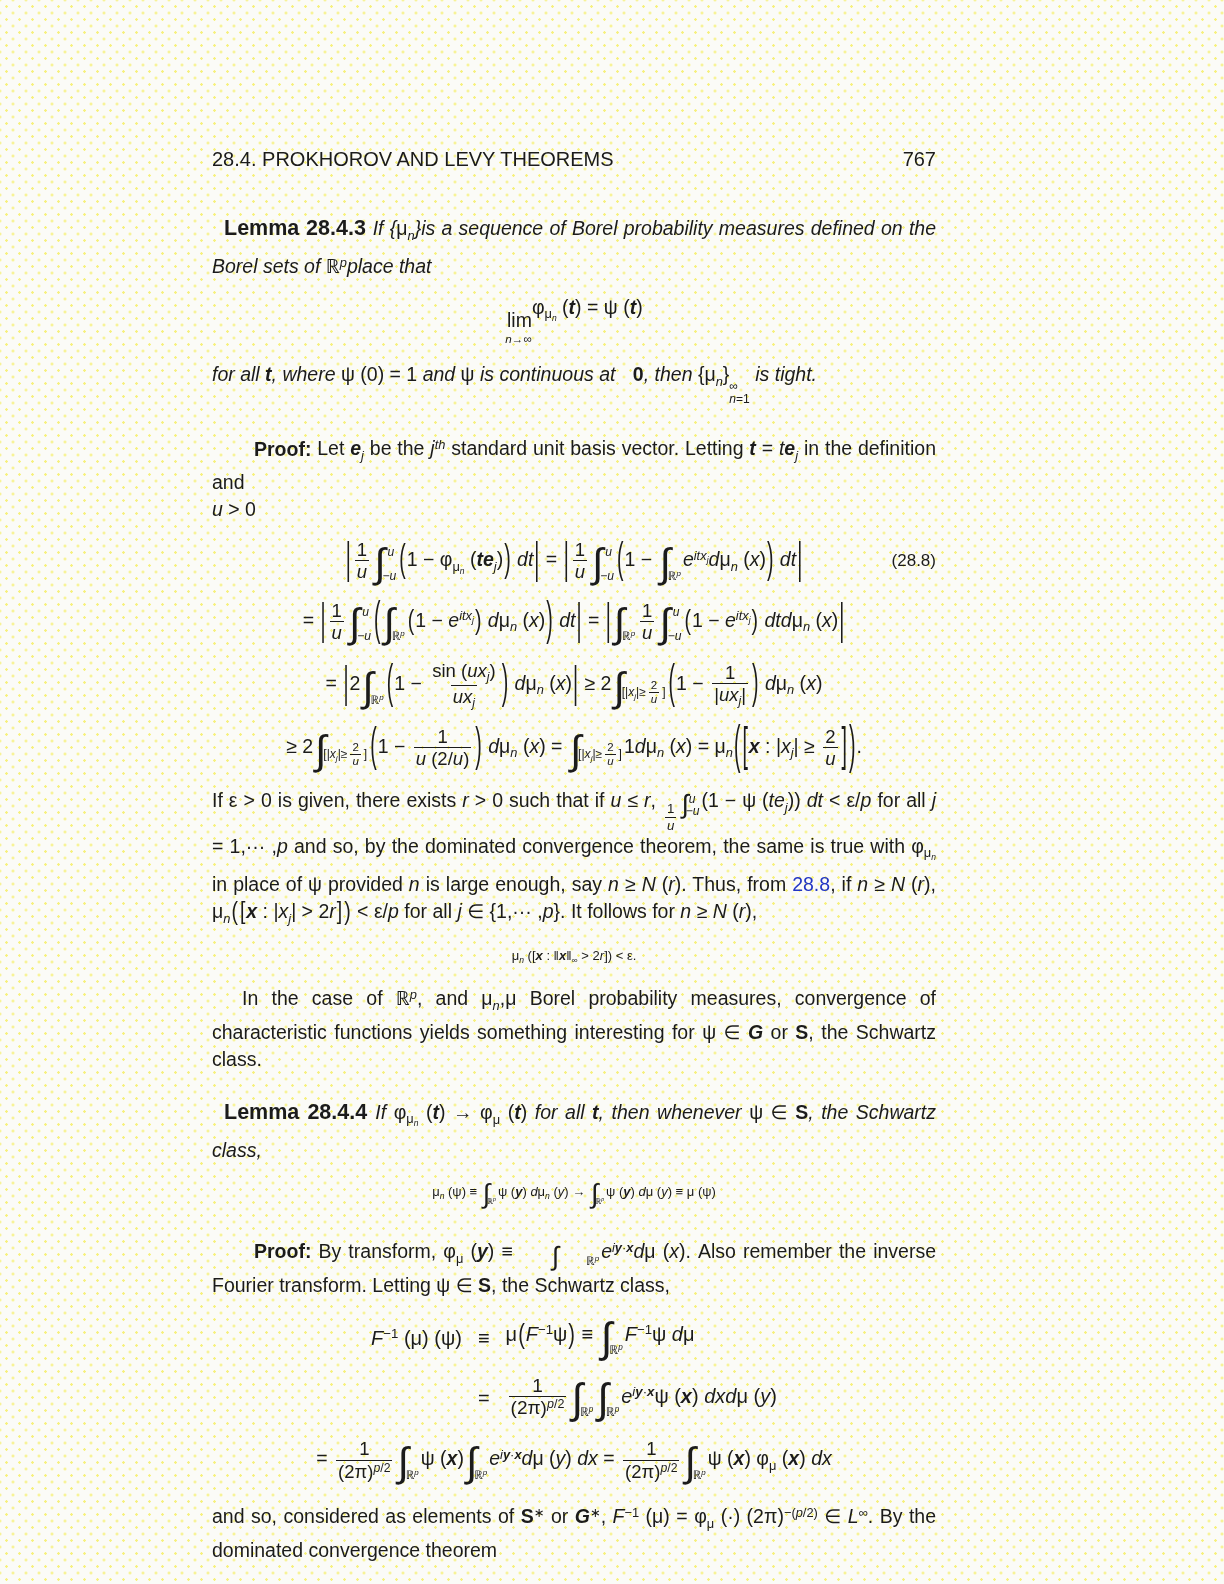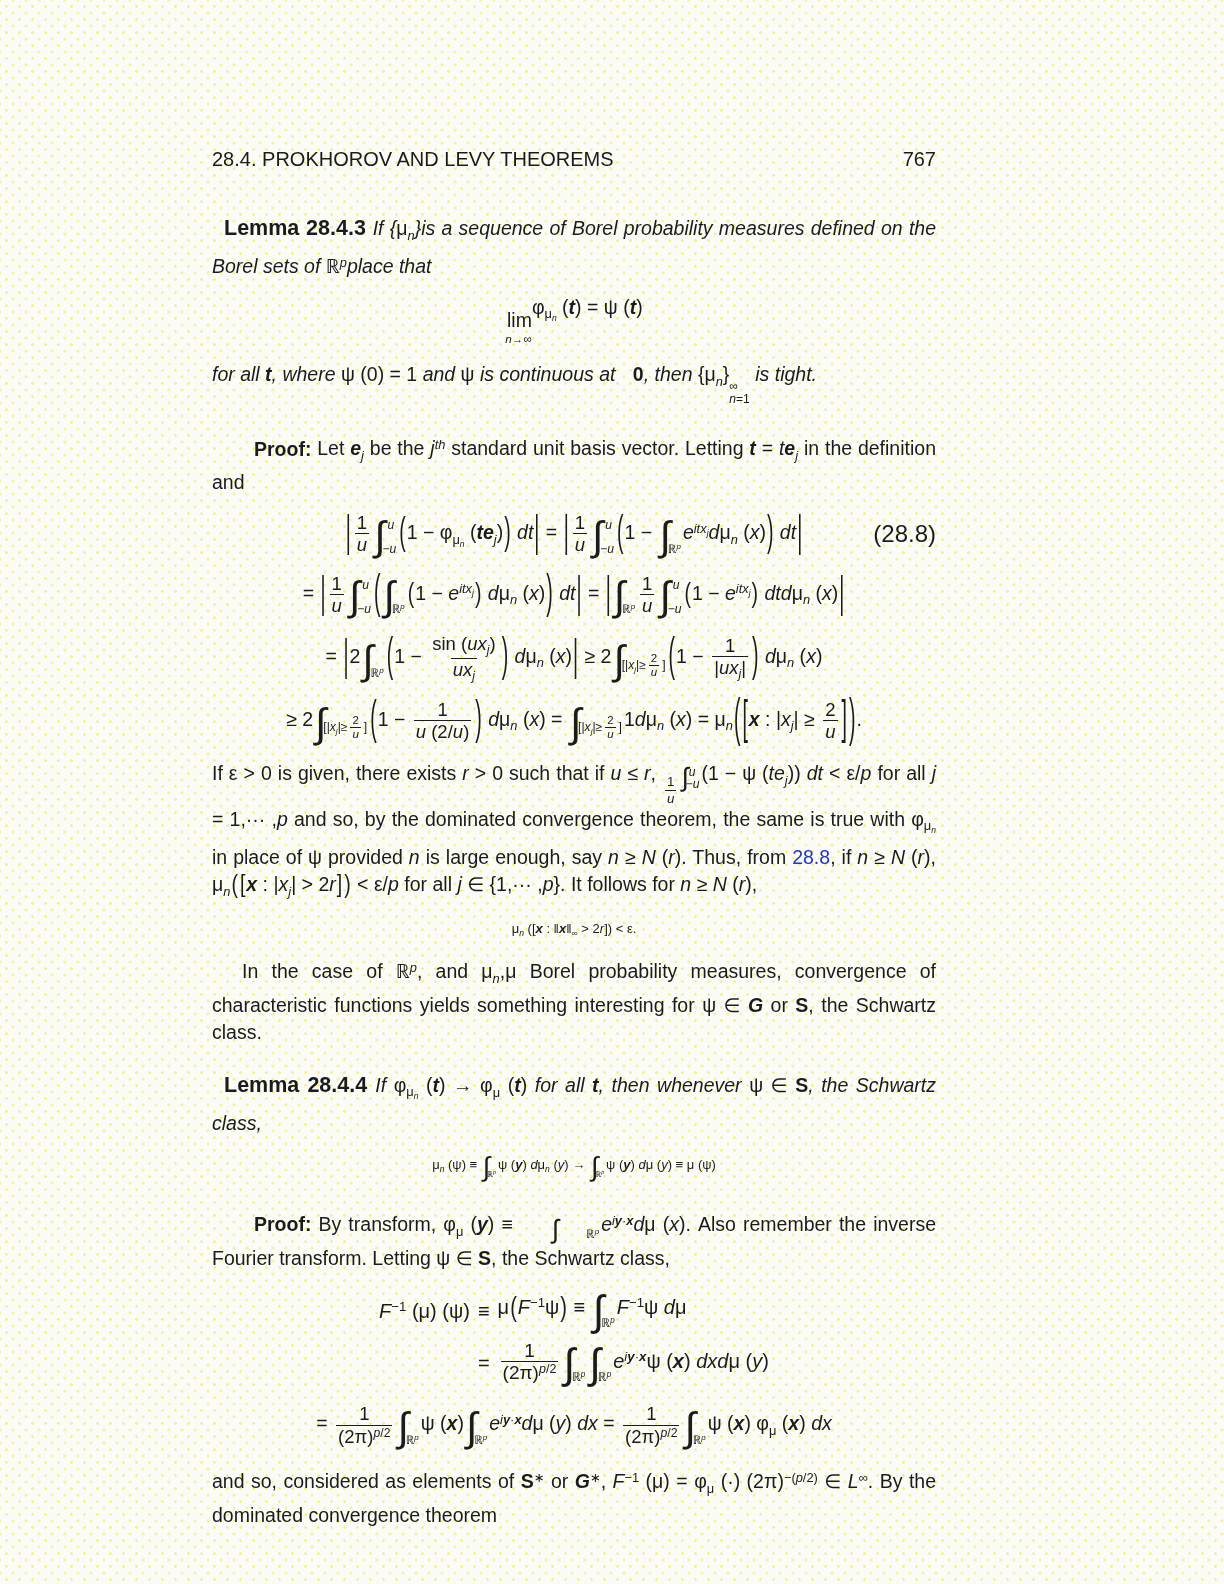--- a/index.html
+++ b/index.html
@@ -15,23 +15,23 @@
     font-family:Liberation Sans, sans-serif;
   }
   .content{position:absolute;left:212px;top:148px;width:724px;}
   .running-head{display:flex;justify-content:space-between;font-size:20px;margin-bottom:44px;}
   p{margin:0;font-size:19.5px;line-height:27px;text-align:justify;}
   .sp-above-lg{margin-top:26px;}
   .indent{text-indent:30px;}
   .lemma .mb{font-size:21.5px;}
   .deq{position:relative;text-align:center;font-size:19.5px;margin:16px 0;line-height:1.2;}
   .deq.big{font-size:13px;}
-  .eqnum{position:absolute;right:0;top:50%;transform:translateY(-50%);font-size:24px;}
+  .eqnum{position:absolute;right:0;top:50%;transform:translateY(-50%);font-size:17px;}
   .aligned{display:grid;grid-template-columns:auto auto auto;justify-content:center;align-items:center;
-    column-gap:16px;row-gap:16px;font-size:20px;margin:18px 0;line-height:1.2;gap:8px;}
+    column-gap:16px;row-gap:16px;font-size:20px;margin:18px 0;line-height:1.2;}
   .acell.lhs{justify-self:end;}
   .acell.rhs{justify-self:start;text-align:left;}
   
   .mr{font-style:normal;}
   .mi{font-style:italic;}
   .mb{font-weight:bold;margin-left:12px;}
   .mbi{font-weight:bold;font-style:italic;}
   .mscr{font-style:italic;font-weight:700;}
   .mfrak{font-weight:700;}
   .mlink{color:#2336c4;cursor:pointer;}
@@ -71,20 +71,21 @@
           <span class="limword">lim</span>
           <span class="limsub"><span class="mi">n</span><span class="mr">→∞</span></span>
         </span><span class="mr">φ</span><span class="msub"><span class="mr">μ</span><span class="msub"><span class="mi">n</span></span></span><span class="mr"> (</span><span class="mbi">t</span><span class="mr">) = ψ (</span><span class="mbi">t</span><span class="mr">)</span></div>
 
     <p><span class="mi">for all </span><span class="mbi">t</span><span class="mi">, where </span><span class="mr">ψ (0) = 1</span><span class="mi"> and </span><span class="mr">ψ</span><span class="mi"> is continuous at </span><span class="mb">0</span><span class="mi">, then </span><span class="mr">{μ</span><span class="msub"><span class="mi">n</span></span><span class="mr">}</span><span class="msupsub">
           <span class="ss-sup"><span class="mr">∞</span></span>
           <span class="ss-sub"><span class="mi">n</span><span class="mr">=1</span></span>
         </span><span class="mi"> is tight.</span></p>
 
     <p class="indent sp-above-lg"><span class="mb">Proof: </span><span class="mr">Let </span><span class="mbi">e</span><span class="msub"><span class="mi">j</span></span><span class="mr"> be the </span><span class="mi">j</span><span class="msup"><span class="mi">th</span></span><span class="mr"> standard unit basis vector. Letting </span><span class="mbi">t</span><span class="mr"> = </span><span class="mi">t</span><span class="mbi">e</span><span class="msub"><span class="mi">j</span></span><span class="mr"> in the definition and</span></p>
+    <p><span class="mi">u</span><span class="mr"> &gt; 0</span></p>
 
     <div class="deq">
       <span><span class="mbig" style="transform: scaleY(2.3);">|</span><span class="mfrac">
             <span class="fn"><span class="mr">1</span></span>
             <span class="fd"><span class="mi">u</span></span>
           </span><span class="mint">
             <span class="intsign">∫</span>
             <span class="ilims">
               <span class="isup"><span class="mi">u</span></span>
               <span class="isub"><span class="mr">−</span><span class="mi">u</span></span>

